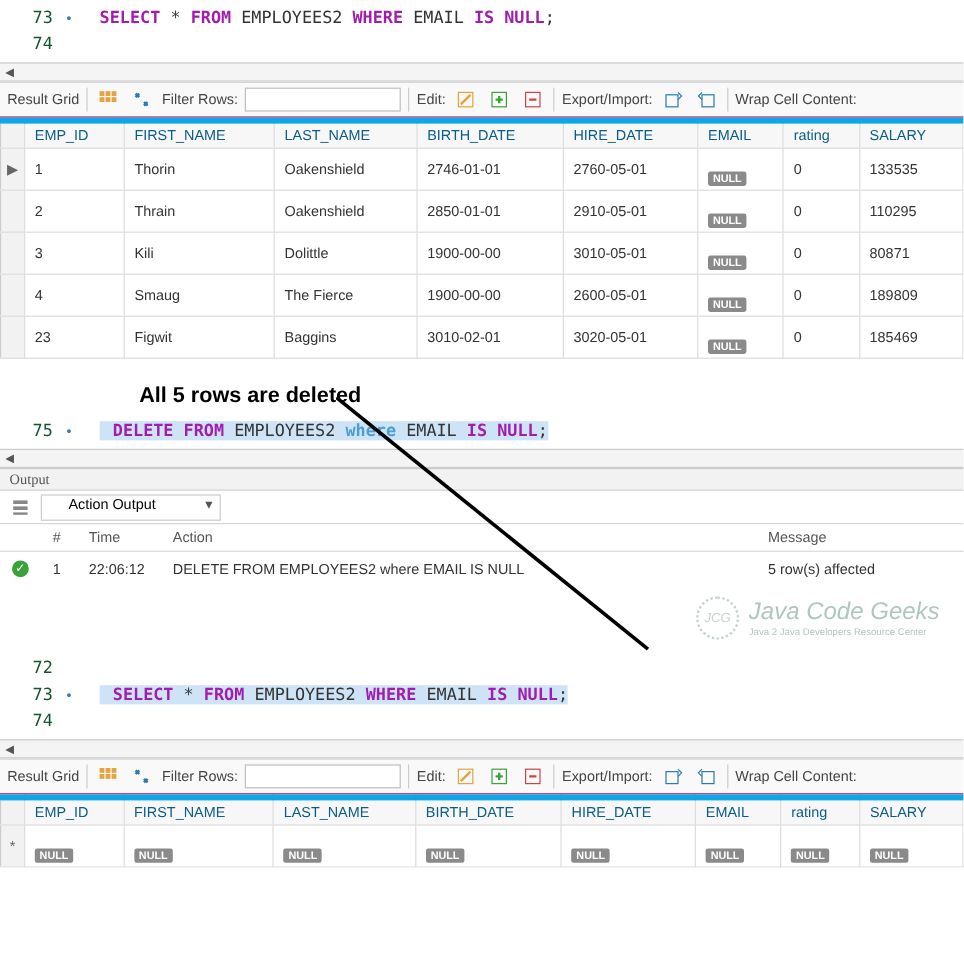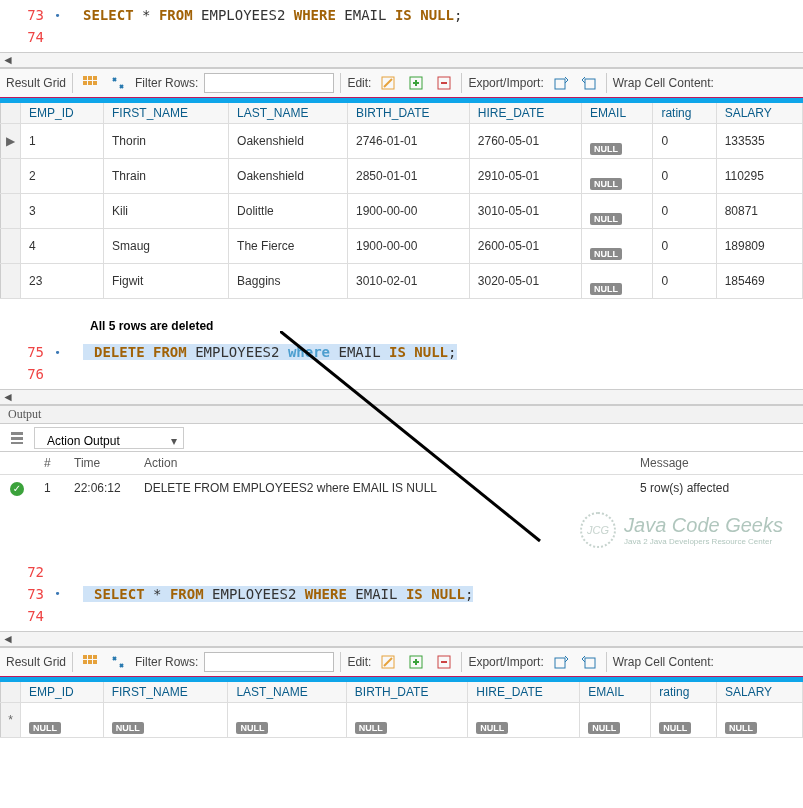--- a/index.html
+++ b/index.html
@@ -18,25 +18,25 @@
   }
   .code-line {
     display: flex;
     align-items: center;
     height: 22px;
   }
   .line-num {
     width: 50px;
     text-align: right;
     padding-right: 6px;
-    color: #ef4444;
+    color: #14532d;
   }
   .bp { width: 15px; text-align: center; color: #3b78b5; font-size: 11px; }
   .code { padding-left: 18px; white-space: pre; }
-  .kw { color: #a16207; font-weight: bold; }
+  .kw { color: #a21caf; font-weight: bold; }
   .kw2 { color: #4c9ecf; font-weight: bold; }
   .id { color: #333; }
   .sel-bg { background: #cfe3f7; padding-left: 11px; }
   .scroll-strip {
     height: 16px;
     background: #f4f4f4;
     border-top: 1px solid #ccc;
     border-bottom: 1px solid #ccc;
     display: flex;
     align-items: center;
@@ -104,23 +104,23 @@
   .null-badge {
     display:inline-block;
     background:#8a8a8a; color:#fff;
     font-size:9px; padding:1px 4px;
     border-radius:2px;
     font-weight:bold;
     margin-top:16px;
   }
   .annotation {
     font-weight: bold;
-    font-size: 12px;
+    font-size: 18px;
     color: #000;
-    padding: 20px 0 4px 90px;
+    padding: 20px 0 4px 116px;
   }
   .output-bar {
     background: #f2f2f2;
     border-top:1px solid #ccc;
     border-bottom:1px solid #ccc;
     height: 19px;
     display:flex; align-items:center;
     padding:0 8px;
     color:#555;
     font-family:Liberation Serif, serif;
@@ -128,24 +128,24 @@
   .output-controls {
     background:#fff;
     height:28px;
     display:flex; align-items:center;
     gap:6px; padding:0 6px;
     border-bottom:1px solid #ccc;
   }
   .dropdown {
     border:1px solid #ccc;
     height:22px;
-    padding:0 22px 0 12px;
+    padding:0 22px 0 22px;
     font-size:12px;
     position:relative;
-    display:flex; align-items:flex-end;
+    display:flex; align-items:flex-start;
     background:#fff;
     min-width:150px;
   }
   .dropdown::after {
     content:"▾"; position:absolute; right:6px; color:#555;
   }
   .action-table {
     width:100%; font-size:12px; border-collapse:collapse;
   }
   .action-table th {
@@ -329,25 +329,20 @@
     <line x1="0" y1="0" x2="260" y2="210" stroke="#000" stroke-width="3"></line>
   </svg>
 </div>
 
 <div class="code-area" id="editor2">
     <div class="code-line">
       <span class="line-num">75</span>
       <span class="bp">•</span>
       <span class="code"><span class="sel-bg"><span class="kw">DELETE FROM</span><span class="id"> EMPLOYEES2 </span><span class="kw2">where</span><span class="id"> EMAIL </span><span class="kw">IS NULL</span><span class="id">;</span></span></span>
     </div>
-    <div class="code-line">
-      <span class="line-num">76</span>
-      <span class="bp"></span>
-      <span class="code"></span>
-    </div>
   </div>
 <div class="scroll-strip">
   <div class="scroll-left">◄</div>
 </div>
 
 <div class="output-bar">
   <span>Output</span>
 </div>
 <div class="output-controls">
   <span class="icon-btn">

